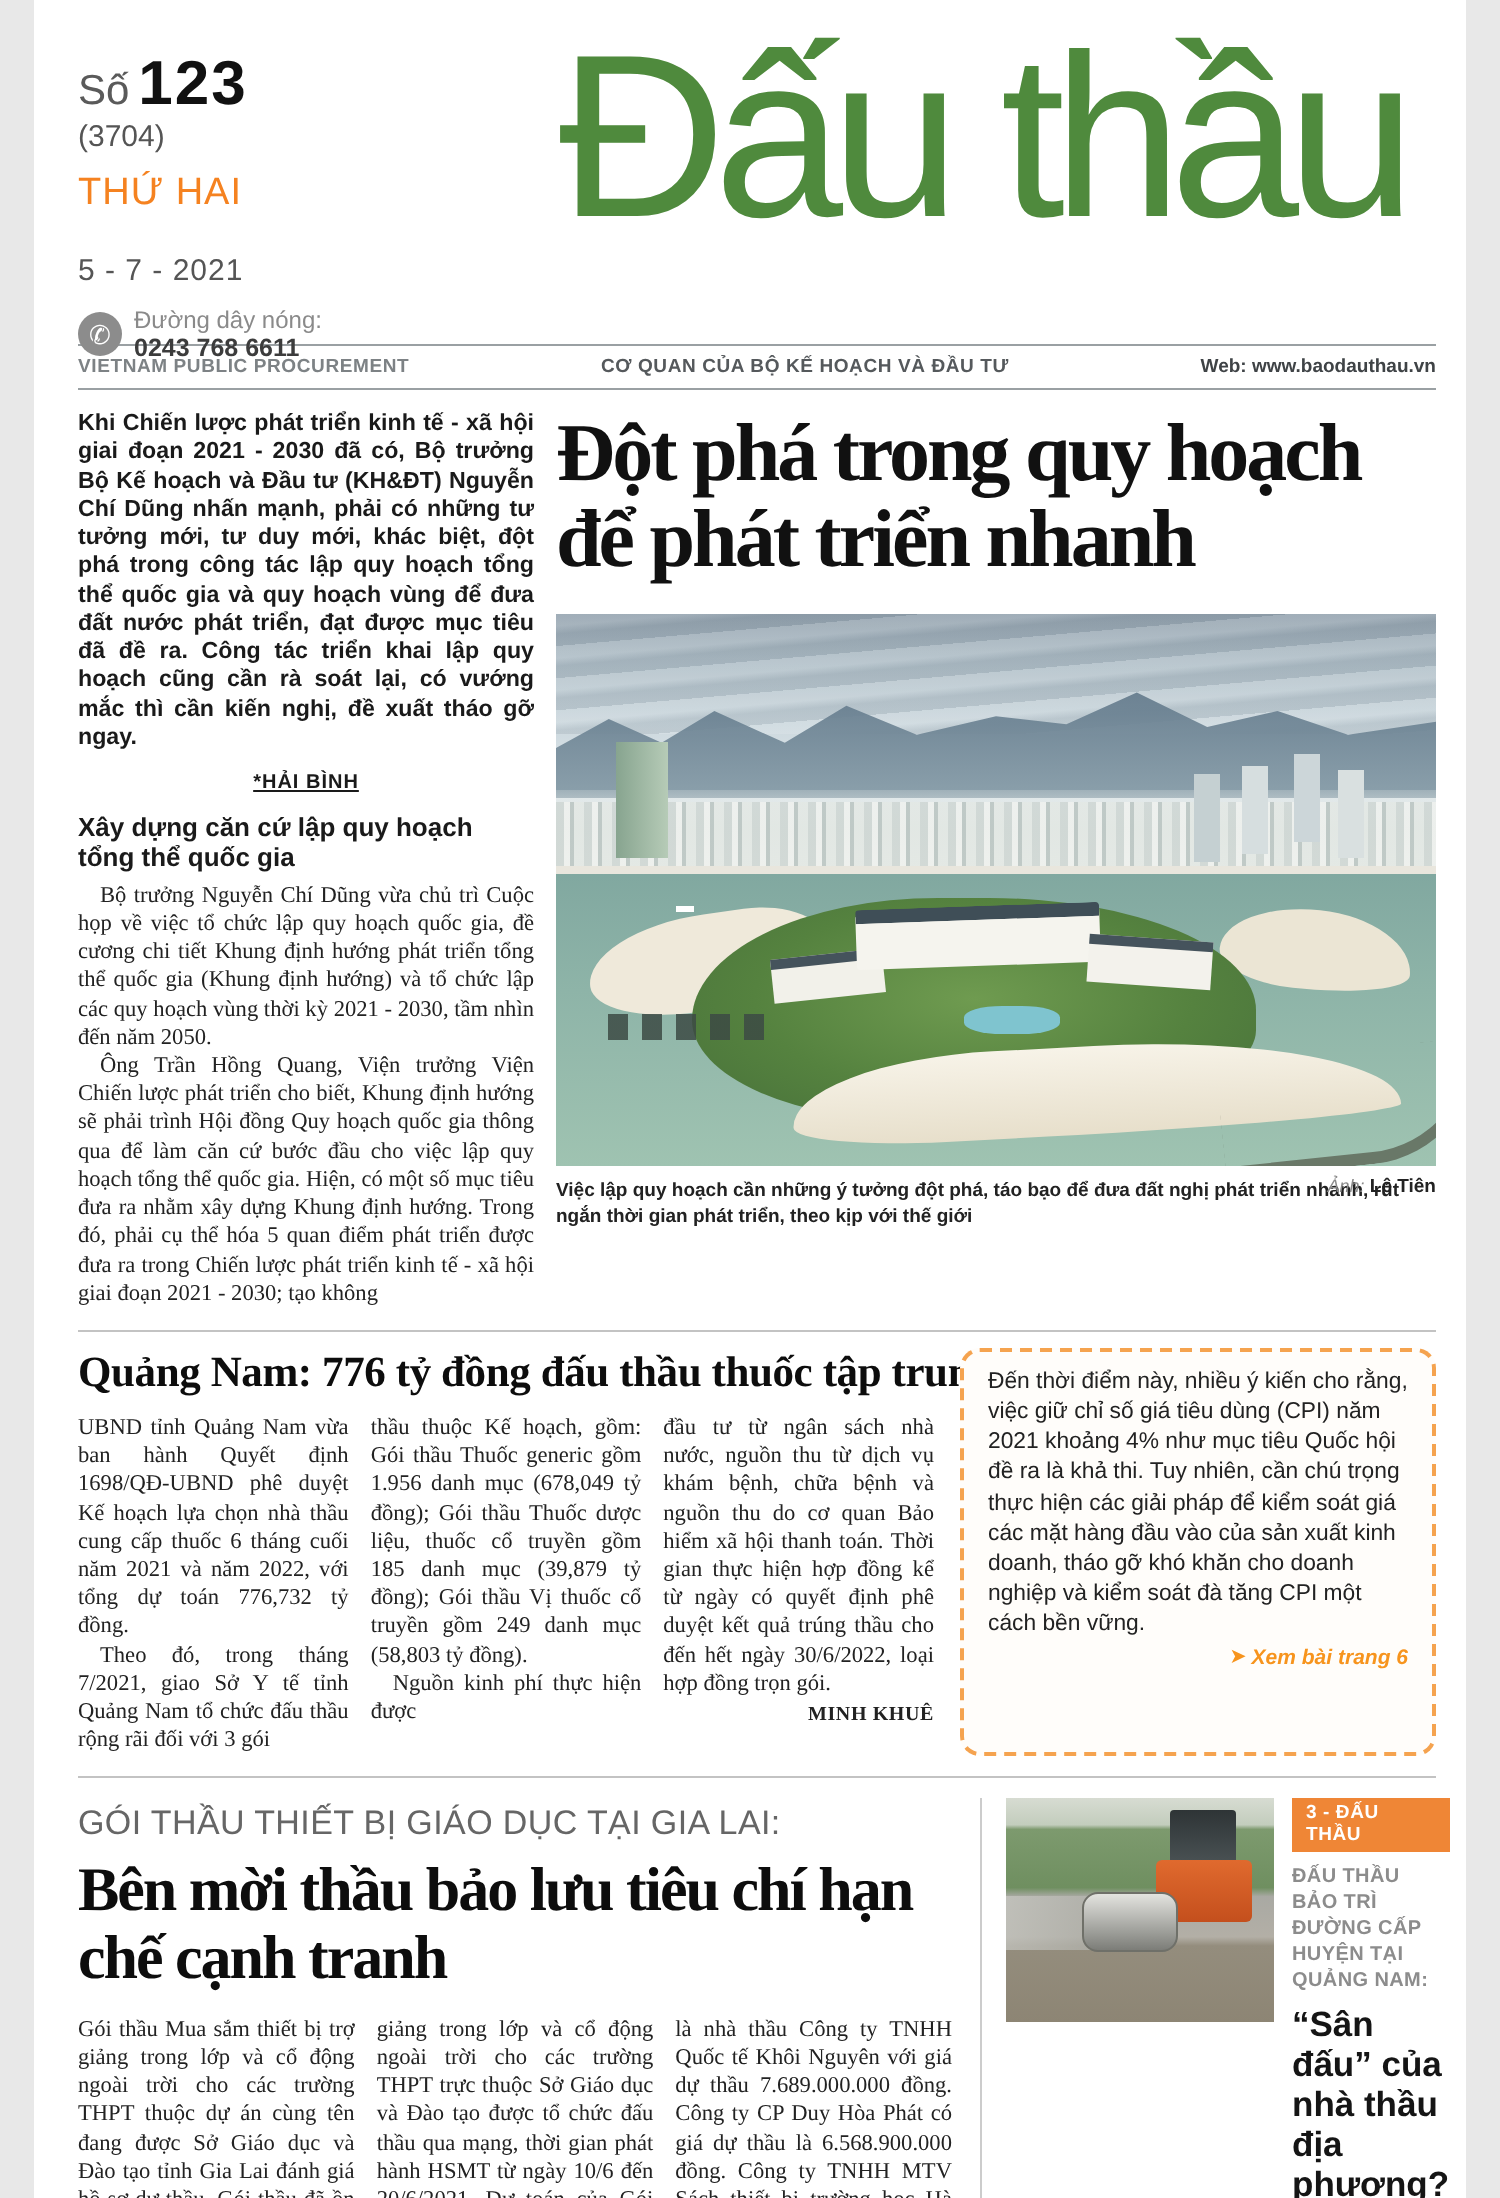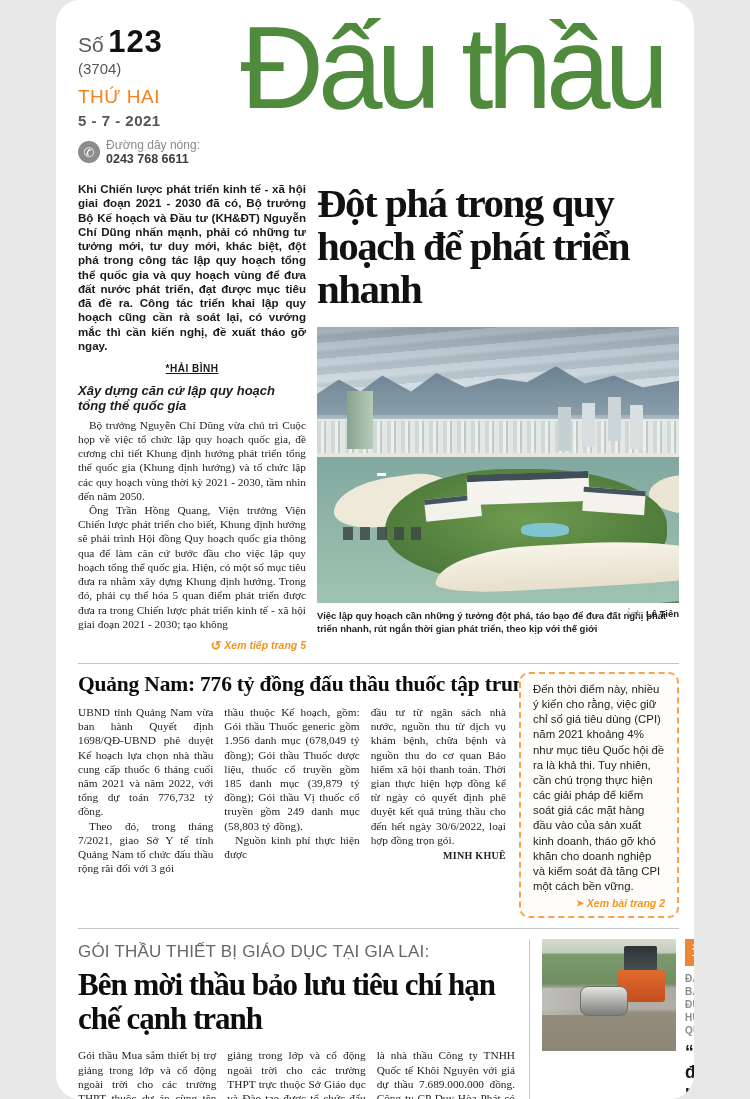--- a/index.html
+++ b/index.html
@@ -1,52 +1,51 @@
 <!DOCTYPE html>
 <html lang="vi"><head>
 <meta charset="utf-8">
 <style>
   * { margin:0; padding:0; box-sizing:border-box; }
   html,body { background:#e8e8e8; }
   .page {
-    position:relative; width:638px; height:1099px; margin:0 auto;
+    position:relative; width:716px; height:1099px; margin:0 auto;
     background:#fff; overflow:hidden;
     font-family:"Liberation Sans", sans-serif; color:#1a1a1a;
     padding:0 15px 0 22px;
-    border-radius:24px;
   }
   
   .hdr { position:relative; height:172px; }
   .issue-block { padding-top:26px; width:210px; }
   .issue-line { line-height:1; }
   .issue-label { font-size:21px; color:#5a5a5a; }
   .issue-number { font-size:31px; font-weight:bold; color:#111; letter-spacing:1px; }
   .issue-sub { font-size:15px; color:#555; margin-top:3px; }
   .weekday { font-size:19px; font-weight:normal; color:#f58220; margin-top:9px; letter-spacing:.5px; }
-  .date { font-size:15px; color:#555; margin-top:4px; letter-spacing:.5px;font-weight:bold; }
+  .date { font-size:15px; color:#555; margin-top:19px; letter-spacing:.5px; }
   .hotline { display:flex; align-items:center; gap:6px; margin-top:9px; }
   .phone-ic { width:22px; height:22px; border-radius:50%; background:#8c8c8c; color:#fff;
     display:flex; align-items:center; justify-content:center; font-size:13px; }
   .hotline-label { font-size:12px; color:#8a8a8a; }
   .hotline-number { font-size:12.5px; font-weight:bold; color:#3c3c3c; }
   .masthead { position:absolute; top:0; right:16px; font-size:116px; line-height:1.18;
     font-weight:normal; color:#4f8a3d; letter-spacing:-6px; }
   .hdr-bar { border-top:1px solid #9aa0a3; border-bottom:1px solid #9aa0a3;
     display:flex; align-items:center; justify-content:space-between;
     padding:5px 0; font-size:9.5px; font-weight:bold; }
   .hdr-bar .l { color:#7d8285; letter-spacing:.3px; }
   .hdr-bar .c { color:#55595c; letter-spacing:.3px; }
   .hdr-bar .r { color:#3f4346; }
   
   .top-sec { display:flex; gap:11px; margin-top:10px; }
   .lead-left { width:228px; flex:none; }
   .lead-intro { font-size:11.6px; font-weight:bold; line-height:1.23; text-align:justify; }
   .lead-byline { text-align:center; font-size:10px; font-weight:bold; letter-spacing:.5px;
     text-decoration:underline; margin:10px 0 9px; }
-  .lead-subhead { font-size:13px; font-weight:bold; line-height:1.18; margin-bottom:4px;font-style:italic; }
+  .lead-subhead { font-size:13px; font-weight:bold; line-height:1.18; margin-bottom:4px; }
   .serif-body { font-family:"Liberation Serif", serif; font-size:11.3px; line-height:1.26;
     text-align:justify; color:#222; }
   .serif-body p.ind { text-indent:11px; }
   .cont-link { margin-top:6px; text-align:right; color:#f7941d; font-size:10.5px;
     font-style:italic; font-weight:bold; }
   .cicon { display:inline-block; font-style:normal; font-weight:bold; font-size:13px;
     transform:translateY(1px); margin-right:3px; }
   .lead-main { flex:1; min-width:0; }
   .lead-headline { font-family:"Liberation Serif", serif; font-weight:bold; color:#111;
     font-size:41px; line-height:1.05; letter-spacing:-1.5px; margin:0 0 16px; }
@@ -163,32 +162,34 @@
         <span class="phone-ic">✆</span>
         <span>
           <div class="hotline-label">Đường dây nóng:</div>
           <div class="hotline-number">0243 768 6611</div>
         </span>
       </div>
     </div>
     <div class="masthead">Đấu thầu</div>
   </div>
 
+  <div class="hdr-bar">
+    <span class="l">VIETNAM PUBLIC PROCUREMENT</span>
+    <span class="c">CƠ QUAN CỦA BỘ KẾ HOẠCH VÀ ĐẦU TƯ</span>
+    <span class="r">Web: www.baodauthau.vn</span>
+  </div>
 
   <div class="top-sec">
     <div class="lead-left">
       <div class="lead-intro">Khi Chiến lược phát triển kinh tế - xã hội giai đoạn 2021 - 2030 đã có, Bộ trưởng Bộ Kế hoạch và Đầu tư (KH&amp;ĐT) Nguyễn Chí Dũng nhấn mạnh, phải có những tư tưởng mới, tư duy mới, khác biệt, đột phá trong công tác lập quy hoạch tổng thể quốc gia và quy hoạch vùng để đưa đất nước phát triển, đạt được mục tiêu đã đề ra. Công tác triển khai lập quy hoạch cũng cần rà soát lại, có vướng mắc thì cần kiến nghị, đề xuất tháo gỡ ngay.</div>
       <div class="lead-byline">*HẢI BÌNH</div>
       <div class="lead-subhead">Xây dựng căn cứ lập quy hoạch tổng thể quốc gia</div>
       <div class="serif-body">
         <p class="ind">Bộ trưởng Nguyễn Chí Dũng vừa chủ trì Cuộc họp về việc tổ chức lập quy hoạch quốc gia, đề cương chi tiết Khung định hướng phát triển tổng thể quốc gia (Khung định hướng) và tổ chức lập các quy hoạch vùng thời kỳ 2021 - 2030, tầm nhìn đến năm 2050.</p>
         <p class="ind">Ông Trần Hồng Quang, Viện trưởng Viện Chiến lược phát triển cho biết, Khung định hướng sẽ phải trình Hội đồng Quy hoạch quốc gia thông qua để làm căn cứ bước đầu cho việc lập quy hoạch tổng thể quốc gia. Hiện, có một số mục tiêu đưa ra nhằm xây dựng Khung định hướng. Trong đó, phải cụ thể hóa 5 quan điểm phát triển được đưa ra trong Chiến lược phát triển kinh tế - xã hội giai đoạn 2021 - 2030; tạo không</p>
-      </div>
-      <div class="cont-link">
-        <span class="cicon">↺</span><span>Xem tiếp trang 5</span>
       </div>
     </div>
 
     <div class="lead-main">
       <h1 class="lead-headline">Đột phá trong quy hoạch để phát triển nhanh</h1>
       <div class="photo">
         <div class="ph-cloud"></div>
         <div class="ph-mtn"></div>
         <div class="ph-city"></div>
         <div class="ph-bld"></div>
@@ -233,21 +234,21 @@
         <div class="col serif-body">
           <p>đầu tư từ ngân sách nhà nước, nguồn thu từ dịch vụ khám bệnh, chữa bệnh và nguồn thu do cơ quan Bảo hiểm xã hội thanh toán. Thời gian thực hiện hợp đồng kể từ ngày có quyết định phê duyệt kết quả trúng thầu cho đến hết ngày 30/6/2022, loại hợp đồng trọn gói.</p>
           <div class="qn-byline">MINH KHUÊ</div>
         </div>
       </div>
     </div>
 
     <div class="infl-box">
       <div class="infl-body">Đến thời điểm này, nhiều ý kiến cho rằng, việc giữ chỉ số giá tiêu dùng (CPI) năm 2021 khoảng 4% như mục tiêu Quốc hội đề ra là khả thi. Tuy nhiên, cần chú trọng thực hiện các giải pháp để kiểm soát giá các mặt hàng đầu vào của sản xuất kinh doanh, tháo gỡ khó khăn cho doanh nghiệp và kiểm soát đà tăng CPI một cách bền vững.</div>
       <div class="infl-link">
-        <span class="aicon">➤</span><span>Xem bài trang 2</span>
+        <span class="aicon">➤</span><span>Xem bài trang 6</span>
       </div>
     </div>
   </div>
 
   <div class="bot-sec">
     <div class="gl">
       <div class="gl-kicker">GÓI THẦU THIẾT BỊ GIÁO DỤC TẠI GIA LAI:</div>
       <h2 class="gl-headline">Bên mời thầu bảo lưu tiêu chí hạn chế cạnh tranh</h2>
       <div class="cols3">
         <div class="col serif-body">

